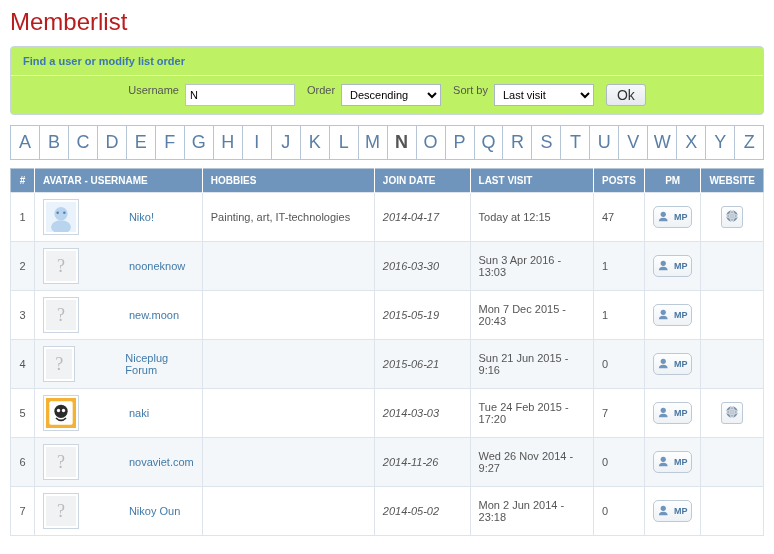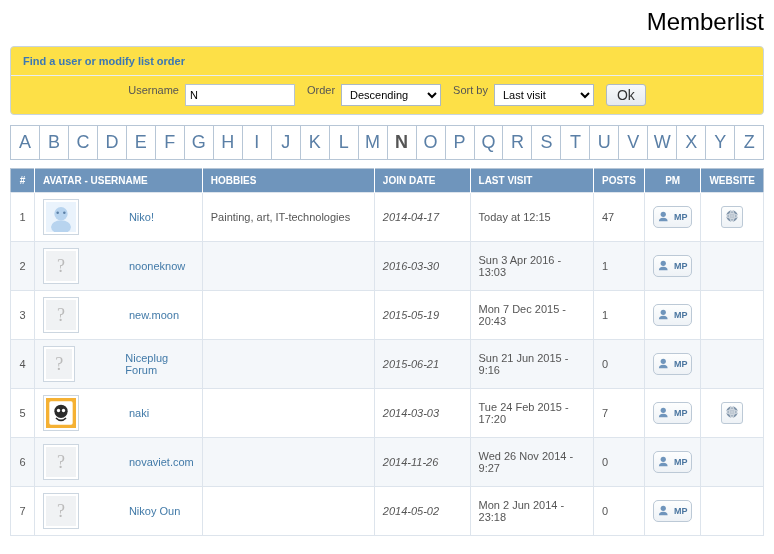--- a/index.html
+++ b/index.html
@@ -1,18 +1,18 @@
 <!DOCTYPE html>
 <html><head>
 <meta charset="utf-8">
 <style>
   * { box-sizing: border-box; margin: 0; padding: 0; }
   body { font-family: Verdana, Arial, sans-serif; font-size: 11px; background: #fff; color: #333; width: 774px; }
-  .page-title { color: #000000; font-size: 24px; font-weight: normal; padding: 8px 10px 6px; text-align: right; }
-  .filter-box { border: 1px solid #c8d4de; border-radius: 4px; margin: 4px 10px 10px; background: #fde047; }
+  .page-title { color: #b91c1c; font-size: 24px; font-weight: normal; padding: 8px 10px 6px; }
+  .filter-box { border: 1px solid #c8d4de; border-radius: 4px; margin: 4px 10px 10px; background: #bef264; }
   .filter-head { color: #3b77b3; font-weight: bold; font-size: 11px; padding: 8px 12px; border-bottom: 1px solid #e8edf2; }
   .filter-body { display: flex; align-items: center; gap: 12px; padding: 8px 12px; justify-content: center; flex-wrap: wrap; }
   .filter-group { display: flex; align-items: flex-start; gap: 6px; }
   .filter-label { color: #555; }
   .filter-input { width: 110px; height: 22px; border: 1px solid #b6c3cf; padding: 0 4px; font-size: 11px; background: #fff; }
   .filter-select { height: 22px; border: 1px solid #aab8c5; background: #fff; font-size: 11px; padding: 0 4px; }
   .ok-btn { height: 22px; padding: 0 10px; border: 1px solid #aeb9c4; border-radius: 3px; background: linear-gradient(#f7f9fa,#e6eaee); cursor: pointer; font-size: 14px; color: #333; }
   .alpha-nav { display: flex; margin: 0 10px 8px; border: 1px solid #b7c6d6; }
   .alpha-cell { flex: 1; text-align: center; padding: 6px 0; font-size: 18px; color: #5a7fa6; border-right: 1px solid #b7c6d6; background: #fff; cursor: pointer; text-decoration: none; font-family: Arial, sans-serif; }
   .alpha-cell:last-child { border-right: none; }

